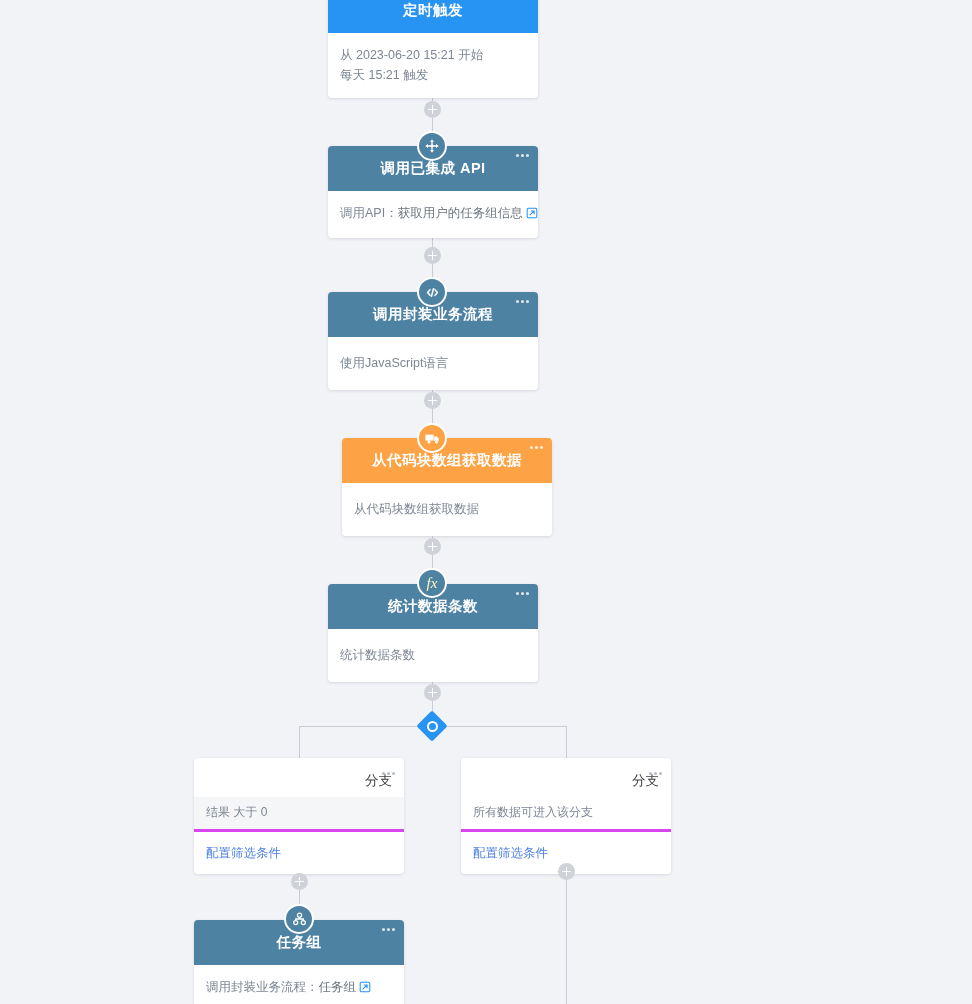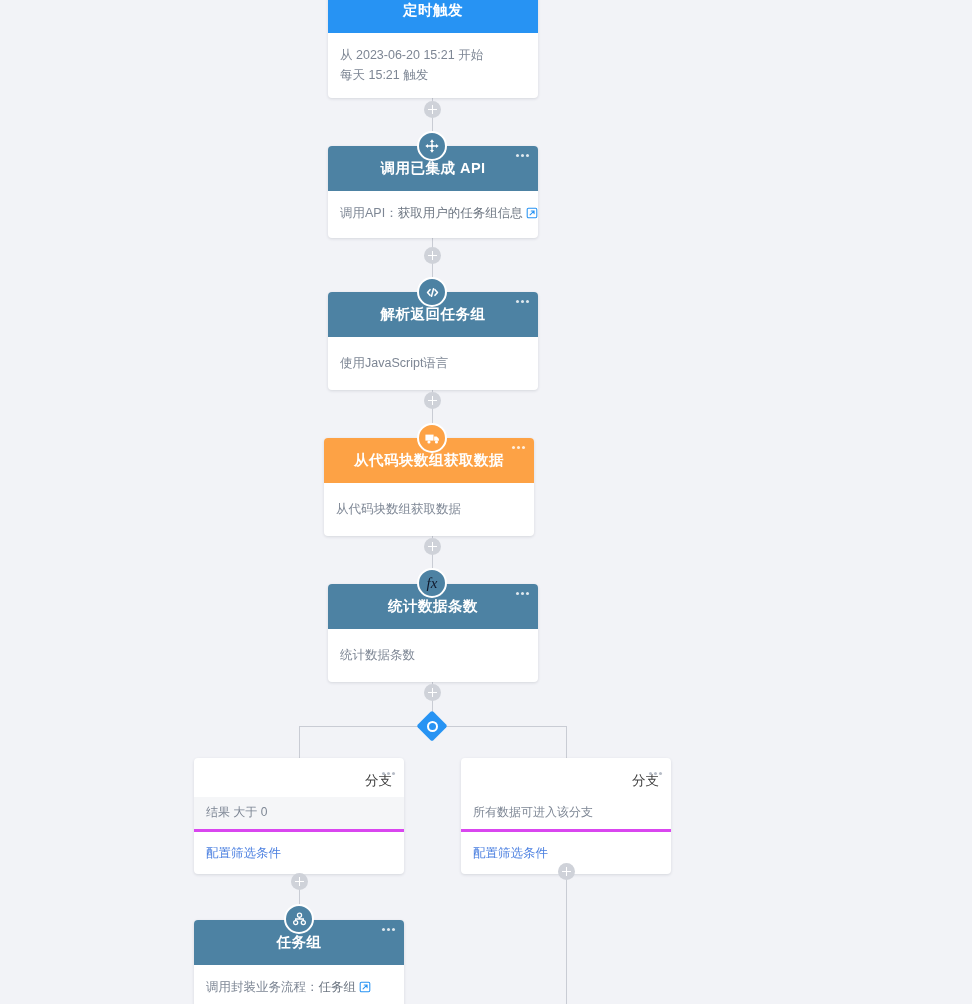--- a/index.html
+++ b/index.html
@@ -110,21 +110,21 @@
     border: 2.5px solid #ffffff;
     display: flex;
     align-items: center;
     justify-content: center;
     z-index: 6;
   }
   .ic-steel  { background: #4d82a3; }
   .ic-orange { background: #fda245; }
   .node-icon svg { display: block; }
   .node-icon .fx {
-    color: #0f172a;
+    color: #fef9c3;
     font-size: 15px;
     font-style: italic;
     font-family: "Liberation Serif", "DejaVu Serif", serif;
     line-height: 1;
   }
 
   
   .extlink {
     display: inline-block;
     vertical-align: -2px;
@@ -259,41 +259,41 @@
 
   <div class="node-icon ic-steel" style="left:417px; top:277px;">
     <svg width="17" height="17" viewBox="0 0 24 24" fill="none" stroke="#fff" stroke-width="2.2" stroke-linecap="round" stroke-linejoin="round">
       <polyline points="8.5,8 5,12 8.5,16"></polyline>
       <polyline points="15.5,8 19,12 15.5,16"></polyline>
       <line x1="13.4" y1="6.6" x2="10.6" y2="17.4"></line>
     </svg>
   </div>
   <div class="node" style="left:328px; top:292px;">
     <div class="node-head head-steel">
-      <span class="title">解析返回任务组</span>
+      <span class="title">调用封装业务流程</span>
       <span class="dots">
           <i></i>
           <i></i>
           <i></i>
         </span>
     </div>
     <div class="node-body" style="padding-top:16px;padding-bottom:17px;">
       <div class="line">使用JavaScript语言</div>
     </div>
   </div>
 
   <div class="node-icon ic-orange" style="left:417px; top:423px;">
     <svg width="17" height="17" viewBox="0 0 24 24" fill="#fff">
       <path d="M2 6.5 h11.5 v8.5 H2 Z"></path>
       <path d="M14.3 9 h3.6 l3.1 3.3 V15 h-6.7 Z"></path>
       <circle cx="7" cy="17" r="2.2"></circle>
       <circle cx="17.6" cy="17" r="2.2"></circle>
     </svg>
   </div>
-  <div class="node" style="left:324px; top:438px;">
+  <div class="node" style="left:342px; top:438px;">
     <div class="node-head head-orange">
       <span class="title">从代码块数组获取数据</span>
       <span class="dots">
           <i></i>
           <i></i>
           <i></i>
         </span>
     </div>
     <div class="node-body" style="padding-top:16px;padding-bottom:17px;">
       <div class="line">从代码块数组获取数据</div>

